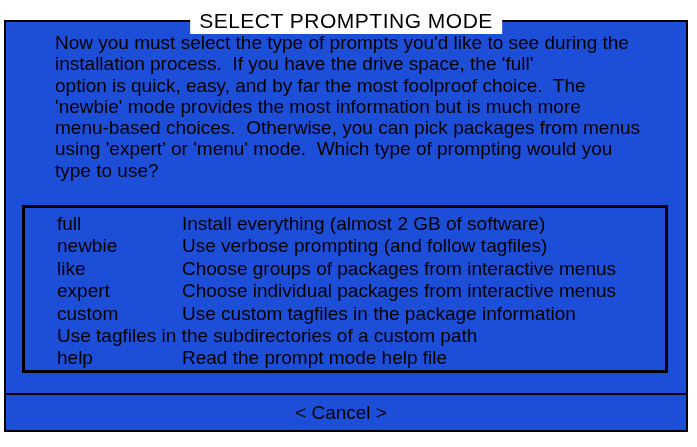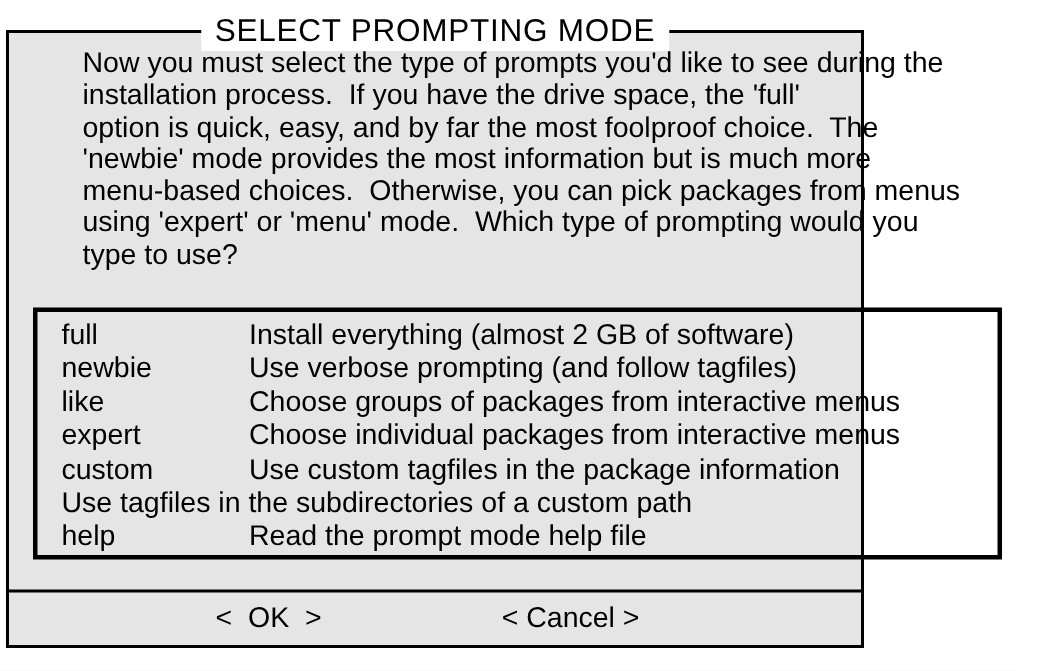--- a/index.html
+++ b/index.html
@@ -13,25 +13,25 @@
     height: 447px;
     background: #ffffff;
     font-family: "Liberation Sans", sans-serif;
     color: #000000;
     overflow: hidden;
   }
   .dialog {
     position: absolute;
     left: 4px;
     top: 20px;
-    width: 572px;
+    width: 684px;
     height: 412px;
     border: 2px solid #000000;
     box-sizing: border-box;
-    background: #e5e5e5;
+    background: #1d4ed8;
     text-decoration: underline;
   }
   .dialog-title {
     position: absolute;
     top: -14px;
     left: 50%;
     transform: translateX(-50%);
     background: #ffffff;
     padding: 0 9px;
     font-size: 21px;
@@ -56,21 +56,21 @@
     top: 183px;
     width: 646px;
     height: 168px;
     border: 3px solid #000000;
     box-sizing: border-box;
     padding-top: 5px;
   }
   .option-row {
     display: grid;
     grid-template-columns: 125px 1fr;
-    padding-left: 16px;
+    padding-left: 32px;
     height: 22.4px;
     line-height: 22.4px;
     font-size: 19px;
     align-items: center;
   }
   .option-name { white-space: pre; }
   .option-desc { white-space: pre; }
   .button-separator {
     position: absolute;
     left: 0;
@@ -139,18 +139,17 @@
       </div>
       <div class="option-row">
         <span class="option-name">help</span>
         <span class="option-desc">Read the prompt mode help file</span>
       </div>
     </div>
 
     <div class="button-separator"></div>
 
     <div class="button-row">
-      <span class="dlg-button">&lt;  OK  &gt;</span>
       <span class="dlg-button">&lt; Cancel &gt;</span>
     </div>
 
   </div>
 </div>
 
 </body></html>

